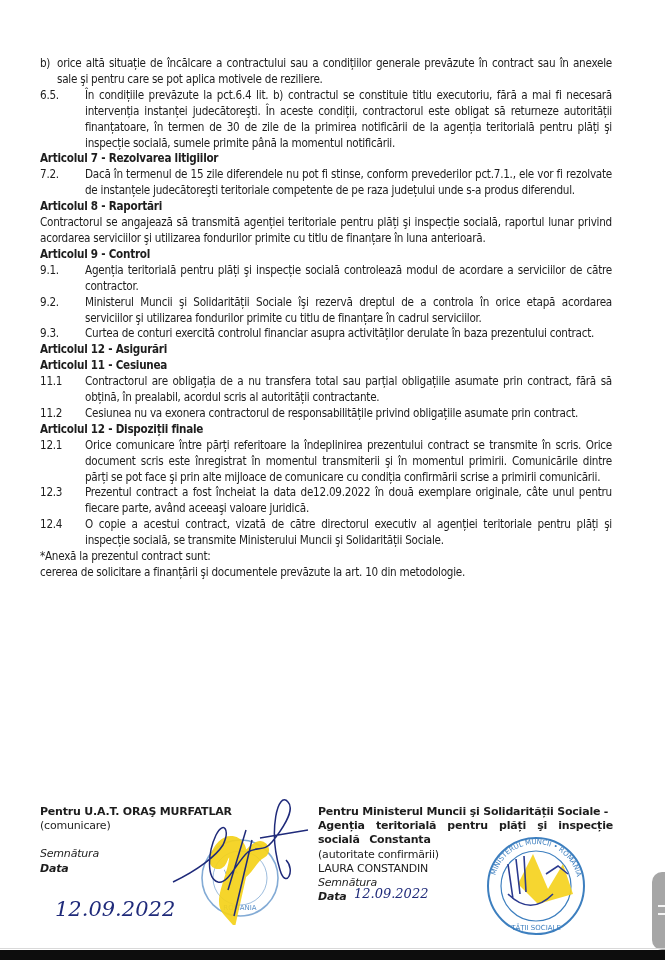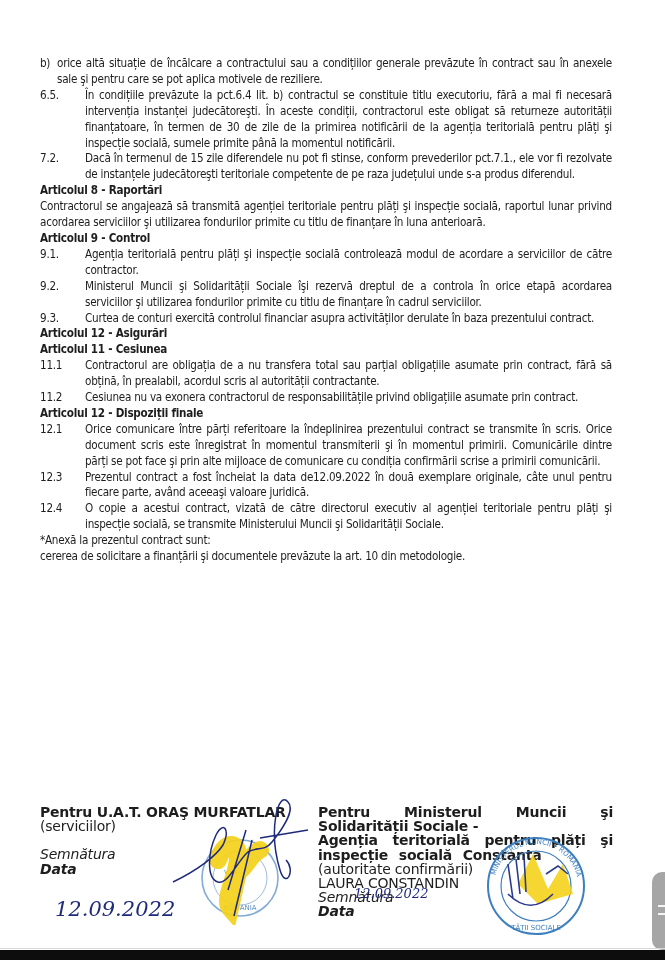--- a/index.html
+++ b/index.html
@@ -19,21 +19,21 @@
     .item { display: flex; }
     .item .num { flex: 0 0 auto; }
     .item .txt { flex: 1 1 auto; text-align: justify; }
     .item.b .num { width: 17px; }
     .item.n3 .num { width: 45px; }
     .item.n4 .num { width: 45px; }
     .hdr { font-weight: bold; }
     .para { text-align: justify; }
     .note { }
     .sig {
-      position: absolute; top: 805px; font-size: 14px; line-height: 14.2px;
+      position: absolute; top: 805px; font-size: 11px; line-height: 14.2px;
       font-family: "DejaVu Sans", sans-serif; letter-spacing: -0.2px;
     }
     .sig .b { font-weight: bold; }
     .sig .i { font-style: italic; font-weight: bold; }
     .sig .ii { font-style: italic; }
     #sig-left { left: 40px; width: 260px; }
     #sig-right { left: 318px; width: 295px; text-align: justify; }
     .hand {
       font-family: "DejaVu Serif", serif; color: #1f2a7a; font-style: italic;
     }
@@ -55,20 +55,21 @@
 
   <div class="doc" id="doc">
       <div class="item b">
         <span class="num">b)</span>
         <span class="txt">orice altă situație de încălcare a contractului sau a condițiilor generale prevăzute în contract sau în anexele sale şi pentru care se pot aplica motivele de reziliere.</span>
       </div>
       <div class="item n3">
         <span class="num">6.5.</span>
         <span class="txt">În condițiile prevăzute la pct.6.4 lit. b) contractul se constituie titlu executoriu, fără a mai fi necesară intervenția instanței judecătoreşti. În aceste condiții, contractorul este obligat să returneze autorității finanțatoare, în termen de 30 de zile de la primirea notificării de la agenția teritorială pentru plăți şi inspecție socială, sumele primite până la momentul notificării.</span>
       </div>
+      <div class="hdr">Articolul 7 - Rezolvarea litigiilor</div>
       <div class="item n3">
         <span class="num">7.2.</span>
         <span class="txt">Dacă în termenul de 15 zile diferendele nu pot fi stinse, conform prevederilor pct.7.1., ele vor fi rezolvate de instanțele judecătoreşti teritoriale competente de pe raza județului unde s-a produs diferendul.</span>
       </div>
       <div class="hdr">Articolul 8 - Raportări</div>
       <div class="para">Contractorul se angajează să transmită agenției teritoriale pentru plăți şi inspecție socială, raportul lunar privind acordarea serviciilor şi utilizarea fondurilor primite cu titlu de finanțare în luna anterioară.</div>
       <div class="hdr">Articolul 9 - Control</div>
       <div class="item n3">
         <span class="num">9.1.</span>
         <span class="txt">Agenția teritorială pentru plăți şi inspecție socială controlează modul de acordare a serviciilor de către contractor.</span>
@@ -105,21 +106,21 @@
         <span class="txt">O copie a acestui contract, vizată de către directorul executiv al agenției teritoriale pentru plăți şi inspecție socială, se transmite Ministerului Muncii şi Solidarității Sociale.</span>
       </div>
       <div class="note">
         <div>*Anexă la prezentul contract sunt:</div>
         <div>cererea de solicitare a finanțării şi documentele prevăzute la art. 10 din metodologie.</div>
       </div>
     </div>
 
   <div class="sig" id="sig-left">
     <div class="b">Pentru U.A.T. ORAŞ MURFATLAR</div>
-    <div>(serviciilor)</div>
+    <div>(comunicare)</div>
     <div style="height:14px"></div>
     <div class="ii">Semnătura</div>
     <div class="i">Data</div>
   </div>
   <div id="date-left" class="hand">12.09.2022</div>
 
   <svg class="stamp" style="left:168px;top:790px" width="145" height="135" viewBox="0 0 145 135">
     <circle cx="72" cy="88" r="38" fill="none" stroke="#5a8fc7" stroke-width="1.6" opacity="0.75"></circle>
     <circle cx="72" cy="88" r="27" fill="none" stroke="#5a8fc7" stroke-width="1" opacity="0.6"></circle>
     <text x="72" y="120" font-size="7" fill="#5a8fc7" text-anchor="middle" font-family="DejaVu Sans, sans-serif">ROMANIA</text>

